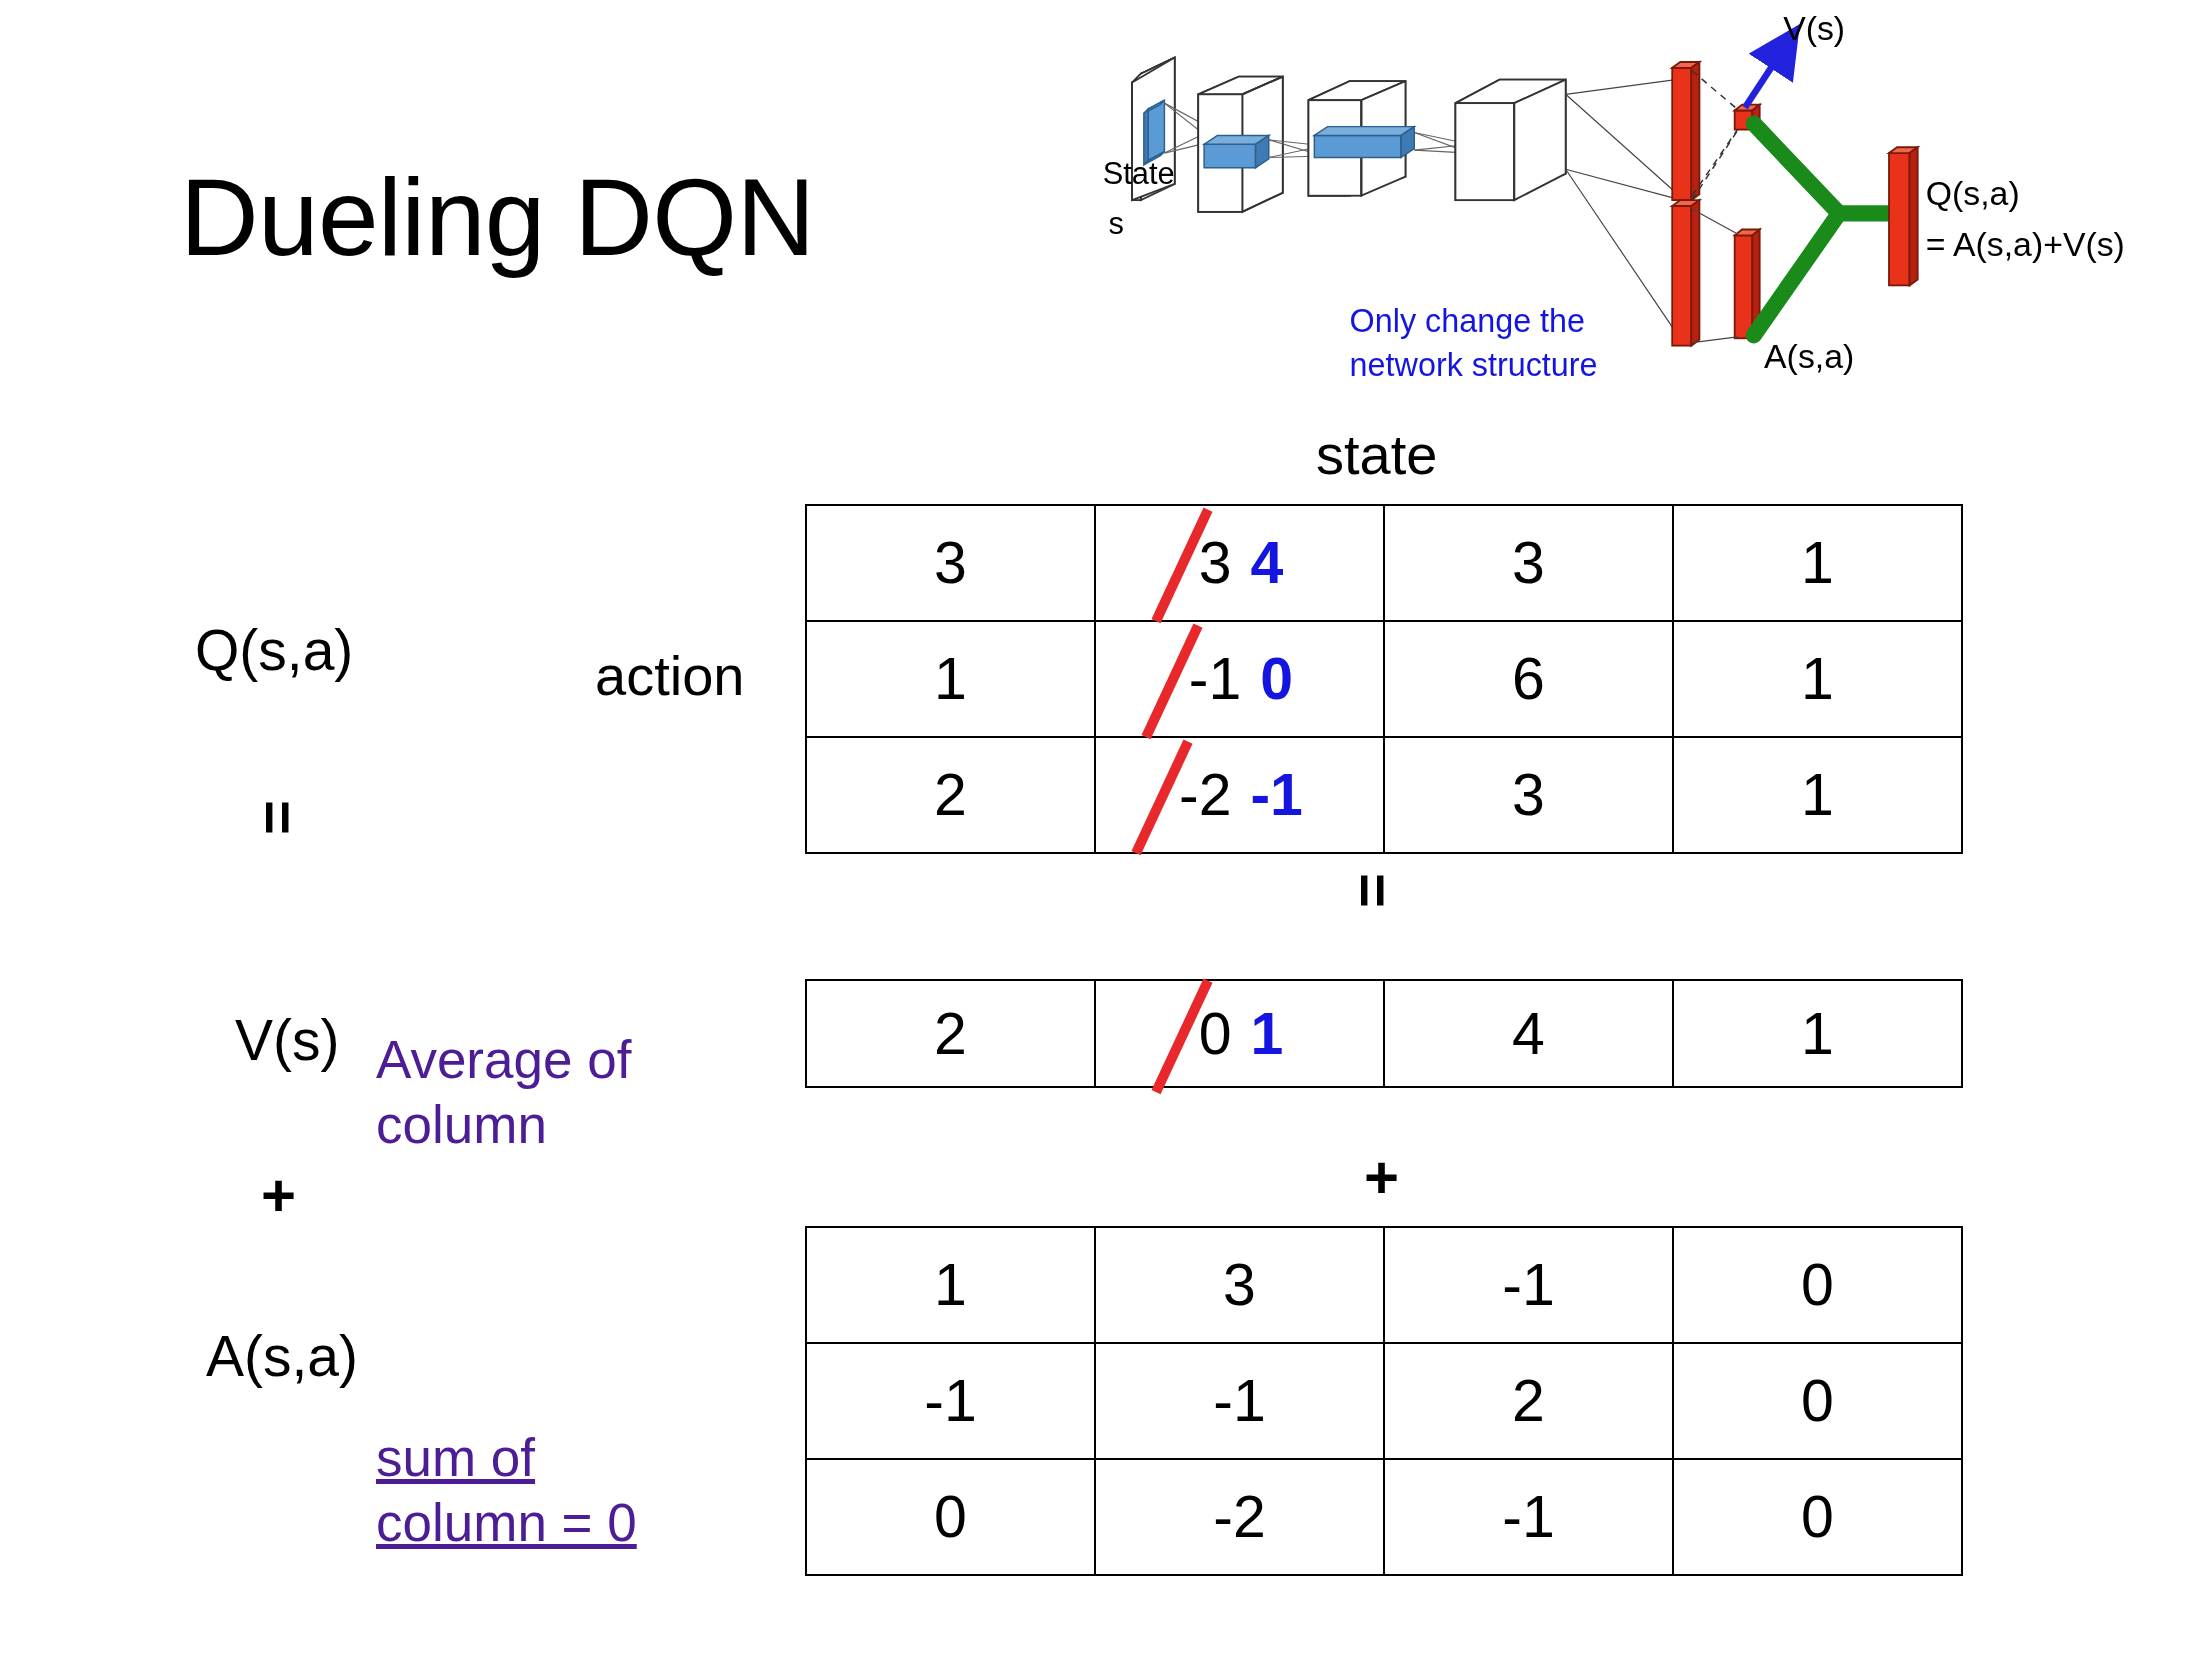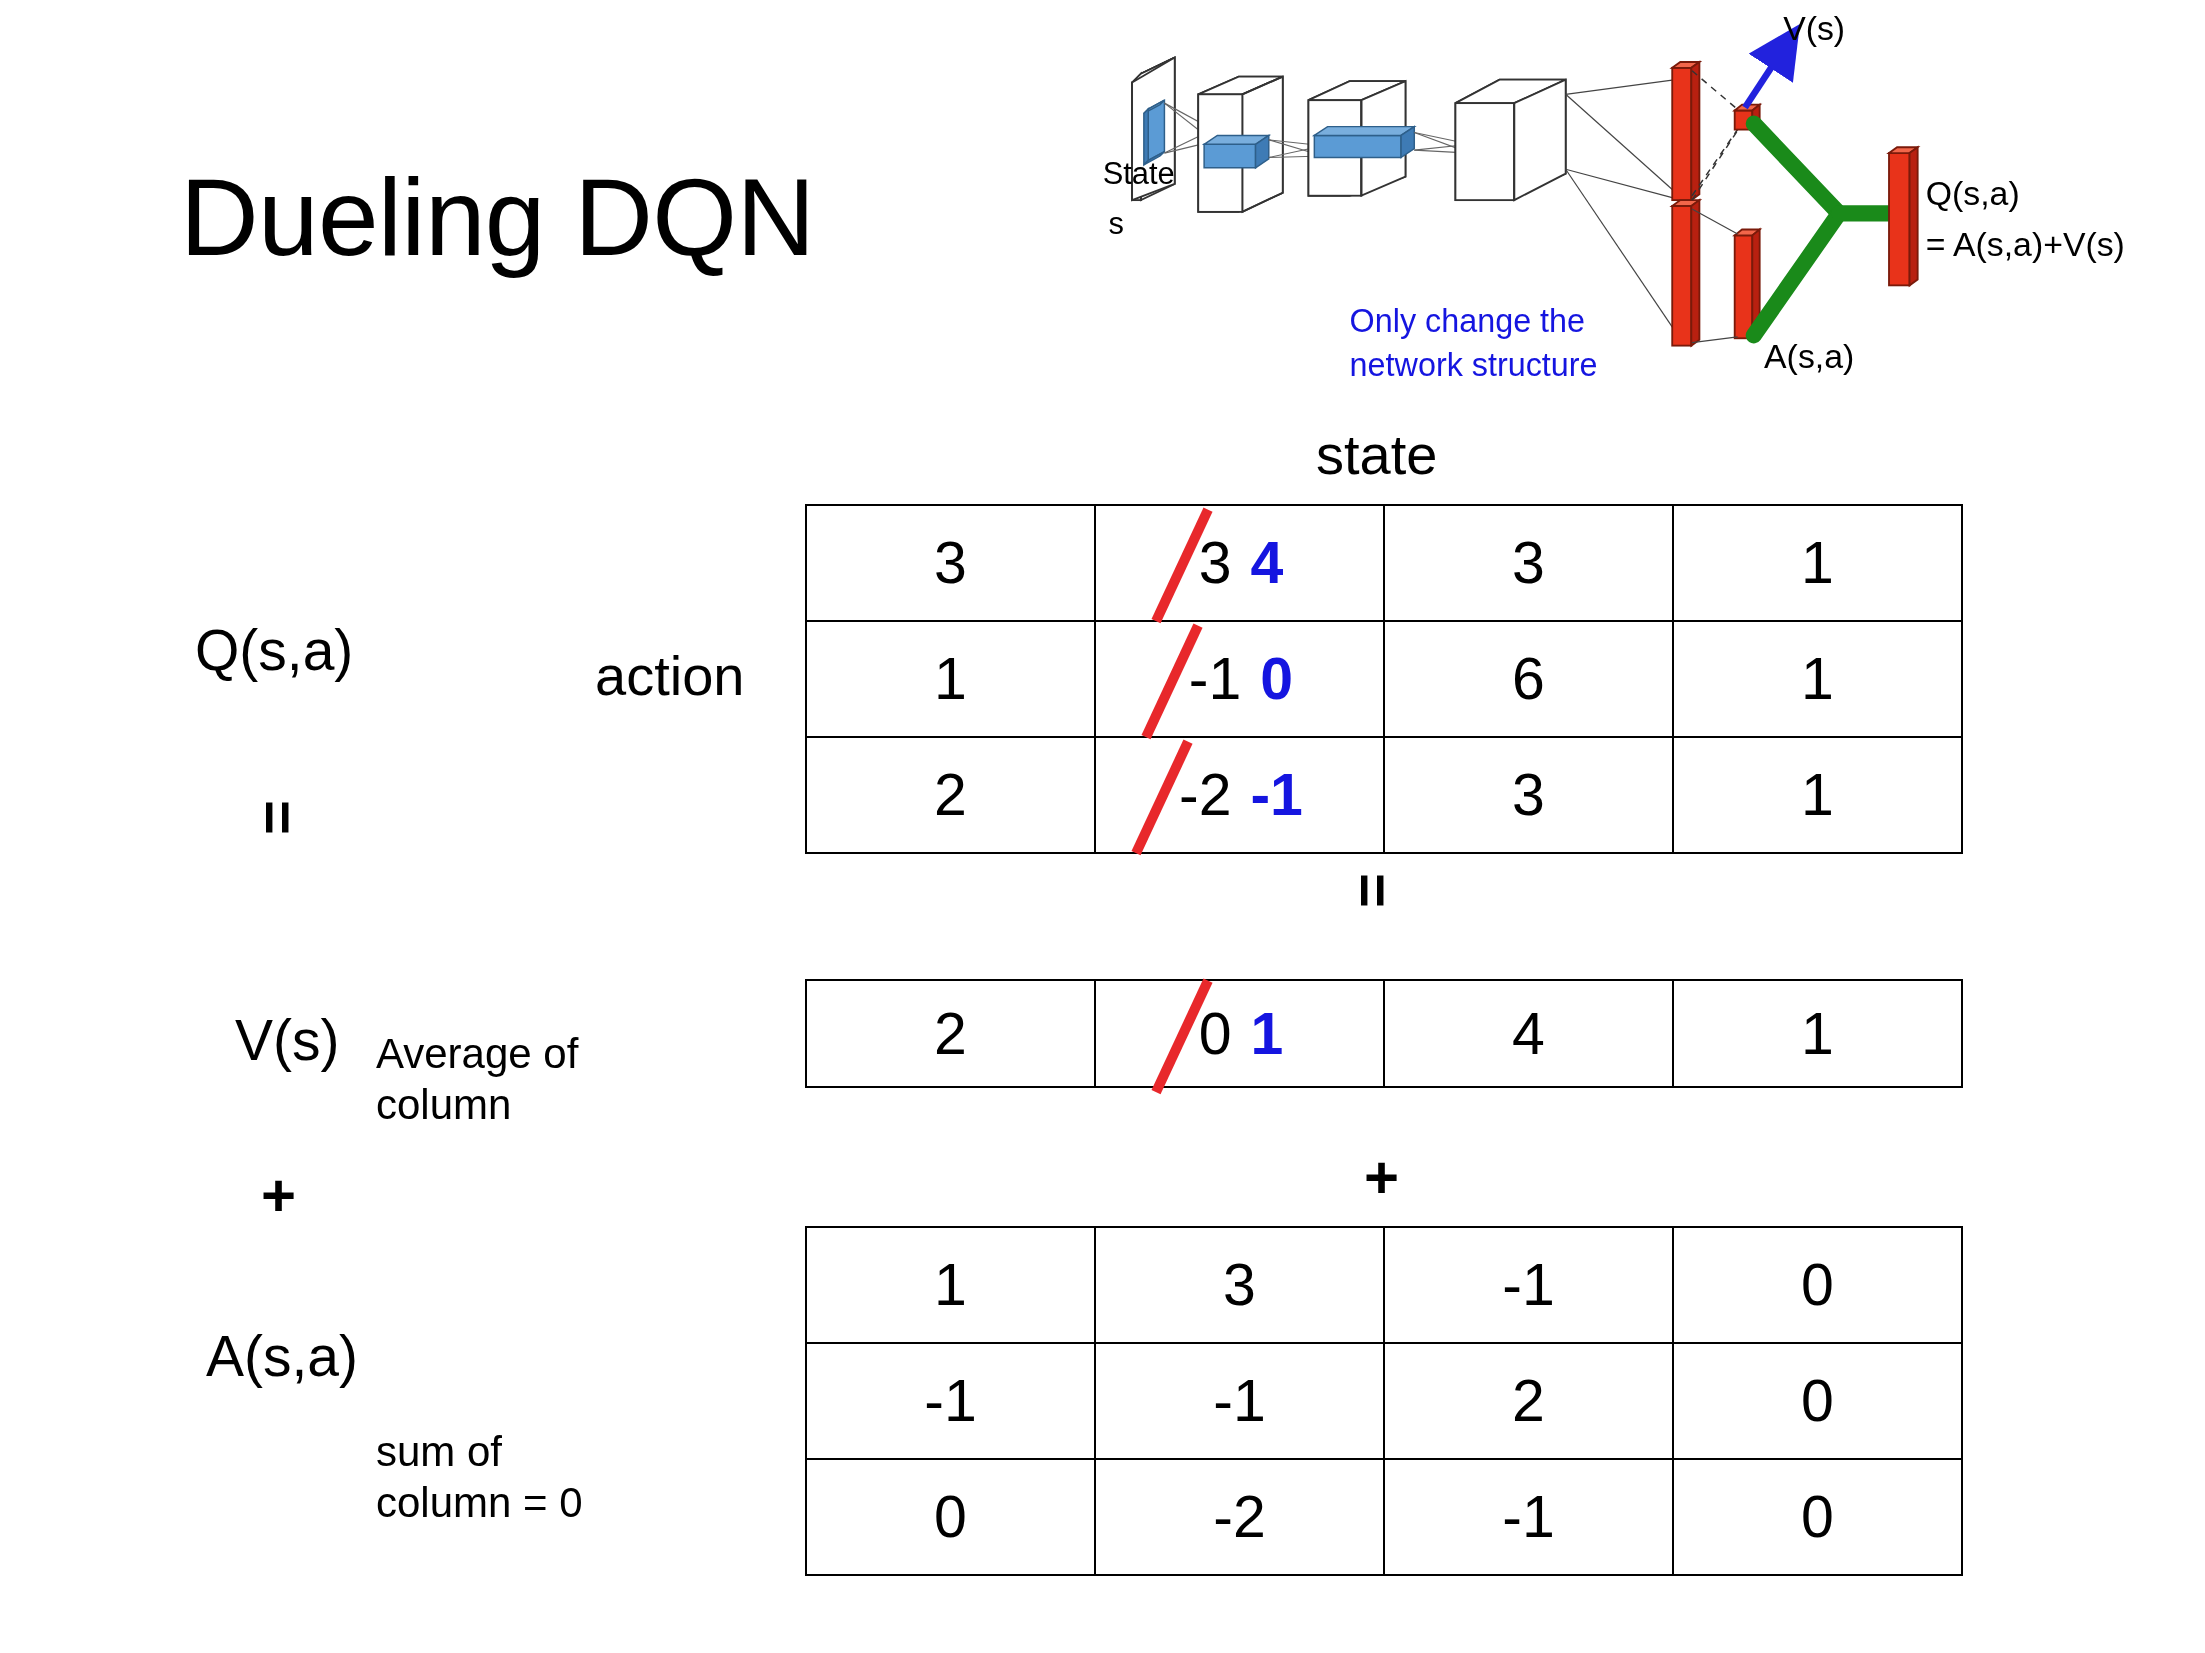--- a/index.html
+++ b/index.html
@@ -49,27 +49,27 @@
     left: 1316px; top: 426px;
     font-size: 56px;
   }
   #q-label   { left: 195px;  top: 621px;  font-size: 57px; }
   #action-label { left: 595px; top: 647px; font-size: 56px; }
   #v-label   { left: 235px;  top: 1011px; font-size: 57px; }
   #a-label   { left: 206px;  top: 1327px; font-size: 57px; }
 
   .blue-note {
     position: absolute;
-    color: #000000;
-    font-size: 42px;
+    color: #4c1d95;
+    font-size: 53px;
     line-height: 1.22;
     white-space: pre-line;
   }
   #avg-note { left: 376px; top: 1028px; }
-  #sum-note { left: 376px; top: 1426px; }
+  #sum-note { left: 376px; top: 1426px; text-decoration: underline; }
 
   
   .op {
     position: absolute;
     font-size: 60px;
     font-weight: 700;
     color: #000;
   }
   #eq-left {
     left: 261px; top: 783px;

